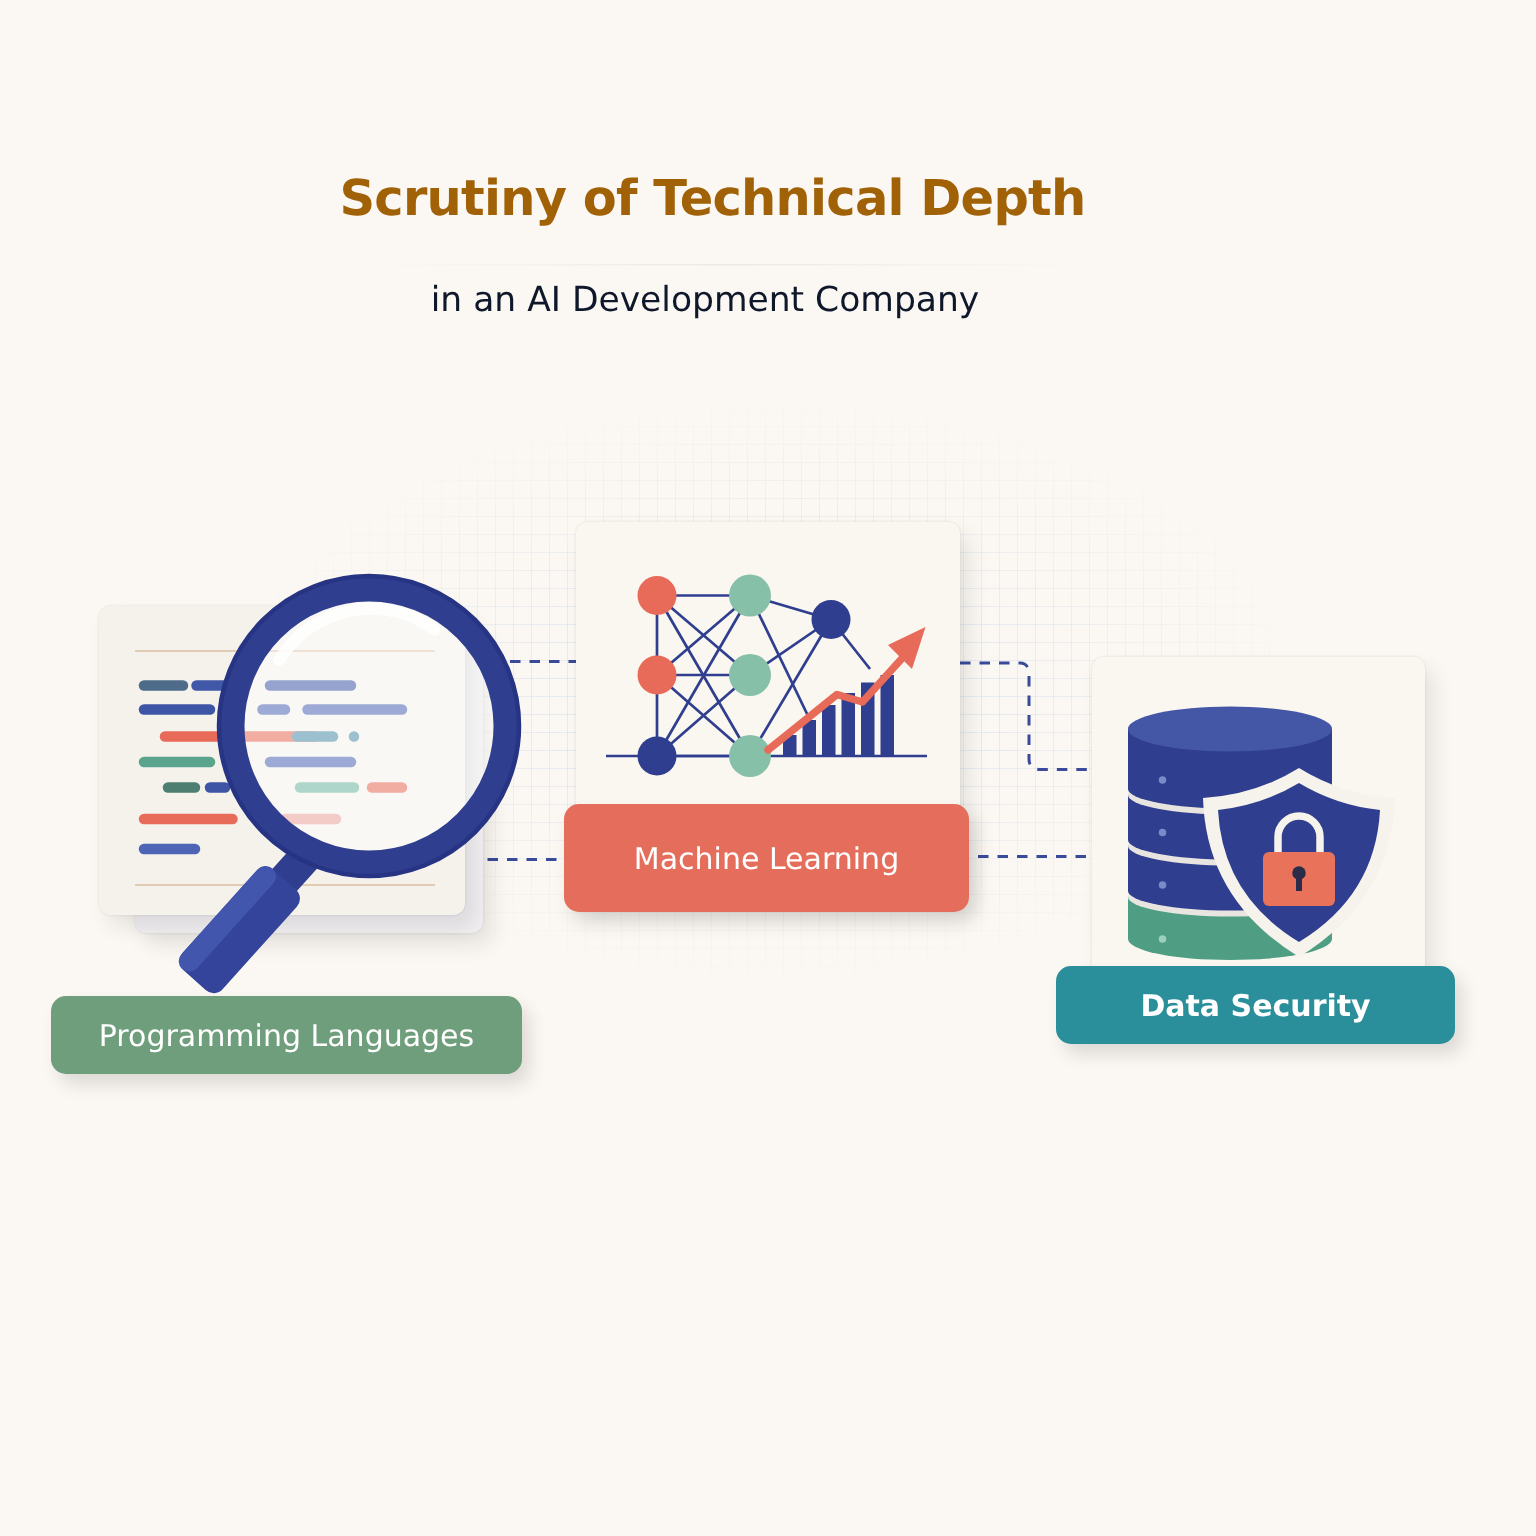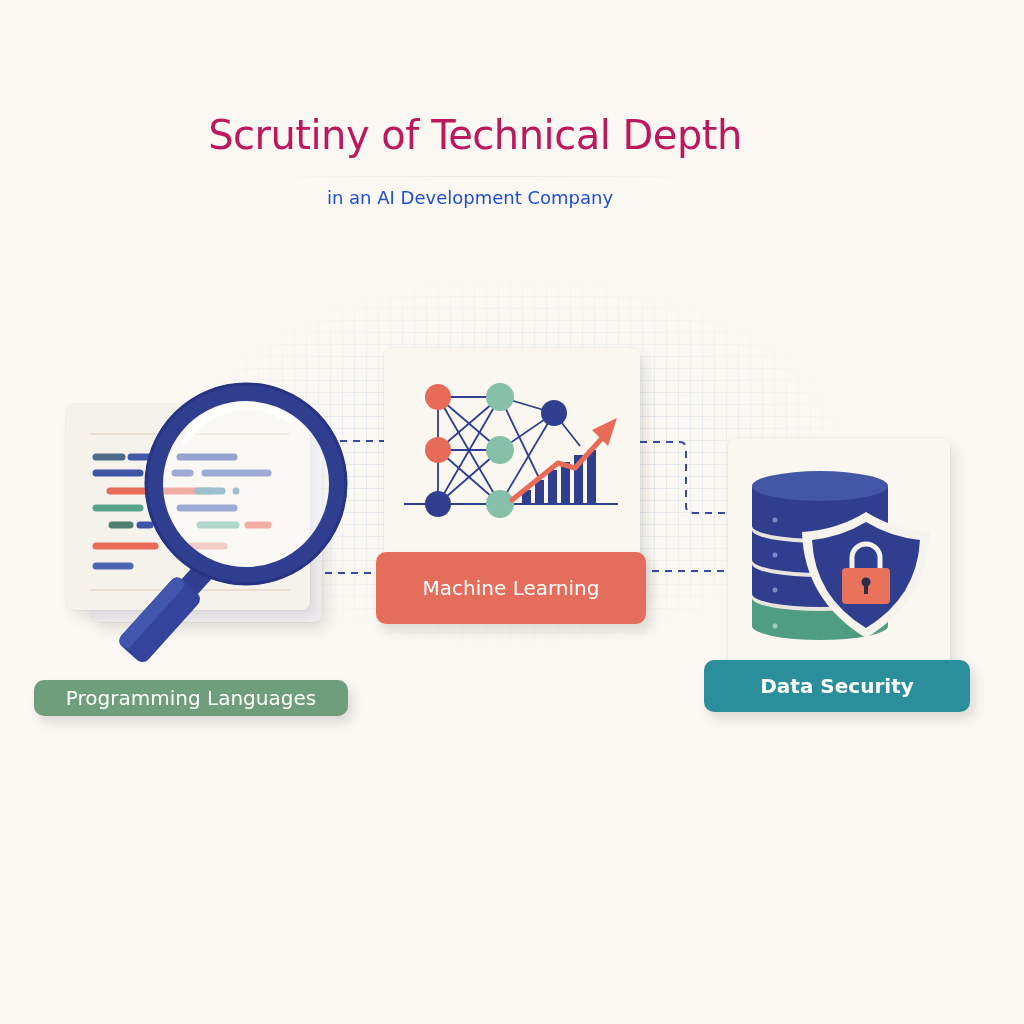--- a/index.html
+++ b/index.html
@@ -6,34 +6,34 @@
     body {
       width: 1024px; height: 1024px;
       background: #fbf8f3;
       position: relative;
       overflow: hidden;
       font-family: "DejaVu Sans", sans-serif;
     }
     .title {
       position: absolute; left: 0; width: 950px; top: 112px;
       text-align: center;
-      color: #be185d;
-      font-size: 40px;
-      font-weight: normal;
+      color: #a16207;
+      font-size: 33px;
+      font-weight: bold;
       letter-spacing: -0.5px;
     }
     .title-rule {
       position: absolute; left: 240px; width: 490px; top: 176px; height: 1px;
       background: linear-gradient(90deg, rgba(0,0,0,0), rgba(0,0,0,0.06), rgba(0,0,0,0));
     }
     .subtitle {
       position: absolute; left: 0; width: 940px; top: 187px;
       text-align: center;
-      color: #1d4ed8;
-      font-size: 18px;
+      color: #0f172a;
+      font-size: 23px;
     }
     .grid {
       position: absolute; left: 150px; top: 260px; width: 730px; height: 400px;
       background-image:
         linear-gradient(rgba(170,195,225,0.28) 1px, transparent 1px),
         linear-gradient(90deg, rgba(170,195,225,0.28) 1px, transparent 1px);
       background-size: 12px 12px;
       -webkit-mask-image: radial-gradient(ellipse at center, rgba(0,0,0,0.9) 30%, rgba(0,0,0,0) 72%);
       mask-image: radial-gradient(ellipse at center, rgba(0,0,0,0.9) 30%, rgba(0,0,0,0) 72%);
     }
@@ -52,23 +52,22 @@
 
     .label {
       position: absolute;
       color: #ffffff;
       text-align: center;
       border-radius: 10px;
       box-shadow: 5px 7px 12px rgba(0,0,0,0.12);
       display: flex; align-items: center; justify-content: center;
       font-size: 20px;
       line-height: 28px;
-      margin-top: 16px;
-    }
-    .label-prog { left: 34px; top: 664px; width: 314px; height: 36px; background: #6e9e7b; }
+    }
+    .label-prog { left: 34px; top: 664px; width: 314px; height: 52px; background: #6e9e7b; }
     .label-ml { left: 376px; top: 536px; width: 270px; height: 72px; background: #e56d5c; }
     .label-sec { left: 704px; top: 644px; width: 266px; height: 52px; background: #2a8f9a; font-weight: bold; }
 
     .abs { position: absolute; }
   </style>
 </head>
 <body>
 
 <div class="title">Scrutiny of Technical Depth</div>
 <div class="title-rule"></div>

